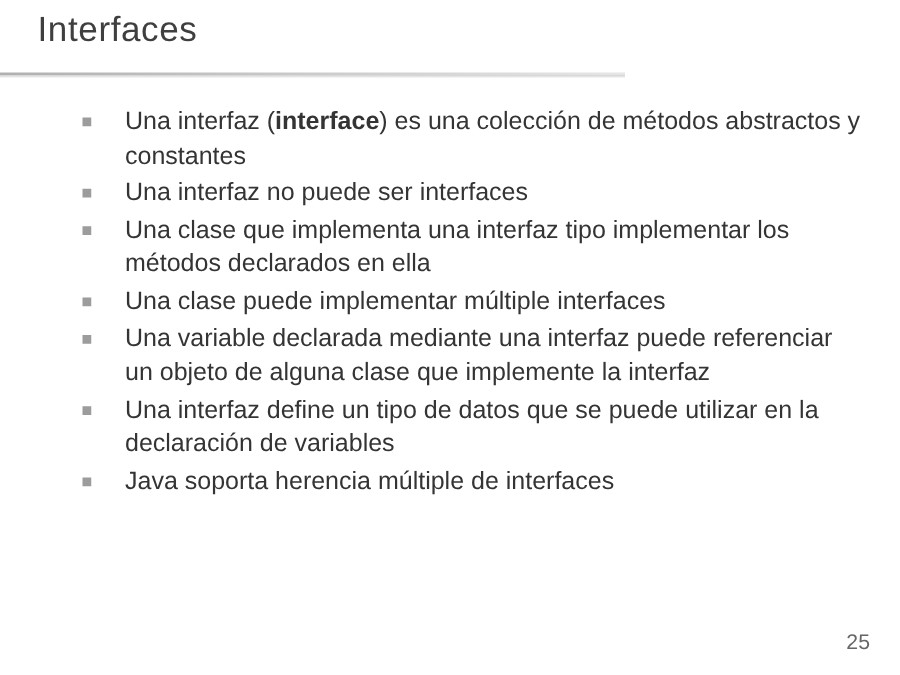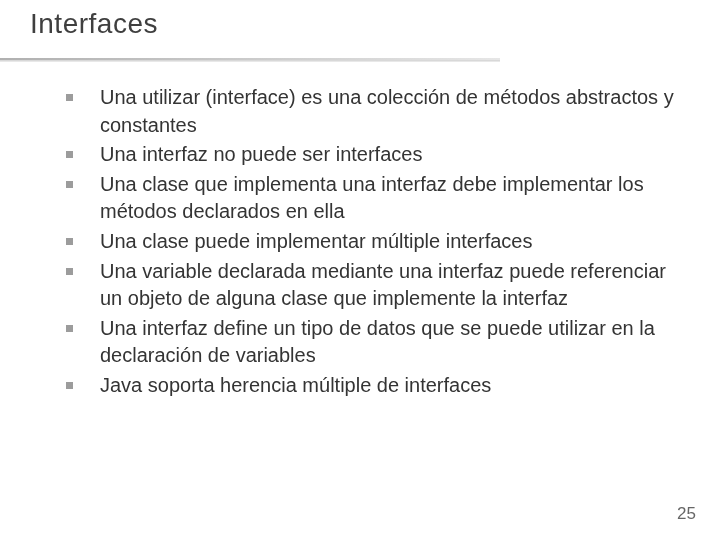--- a/index.html
+++ b/index.html
@@ -40,57 +40,57 @@
     flex:0 0 40px;
     padding-top:10px;
   }
   .bullet .sq{
     width:7px;height:7px;
     background:#9c9c9c;
     display:block;
     margin-left:6px;
   }
   .txt{flex:1}
-  .kw{font-weight:400}
+  .kw{font-weight:700}
   .pagenum{
     position:absolute;
     right:24px;bottom:16px;
     font-size:17px;
     color:#666;
   }
 </style>
 </head>
 <body>
 
 <div class="title">Interfaces</div>
 <div class="title-underline"></div>
 
 <div class="content">
   <div class="item">
     <div class="bullet">
         <span class="sq"></span>
       </div>
     <div class="txt">
-      <span>Una utilizar (</span><span class="kw">interface</span><span>) es una colección de métodos abstractos y constantes</span>
+      <span>Una interfaz (</span><span class="kw">interface</span><span>) es una colección de métodos abstractos y constantes</span>
     </div>
   </div>
   <div class="item">
     <div class="bullet">
         <span class="sq"></span>
       </div>
     <div class="txt">
       <span>Una interfaz no puede ser interfaces</span><span class="kw"></span><span></span>
     </div>
   </div>
   <div class="item">
     <div class="bullet">
         <span class="sq"></span>
       </div>
     <div class="txt">
-      <span>Una clase que implementa una interfaz debe implementar los métodos declarados en ella</span><span class="kw"></span><span></span>
+      <span>Una clase que implementa una interfaz tipo implementar los métodos declarados en ella</span><span class="kw"></span><span></span>
     </div>
   </div>
   <div class="item">
     <div class="bullet">
         <span class="sq"></span>
       </div>
     <div class="txt">
       <span>Una clase puede implementar múltiple interfaces</span><span class="kw"></span><span></span>
     </div>
   </div>

